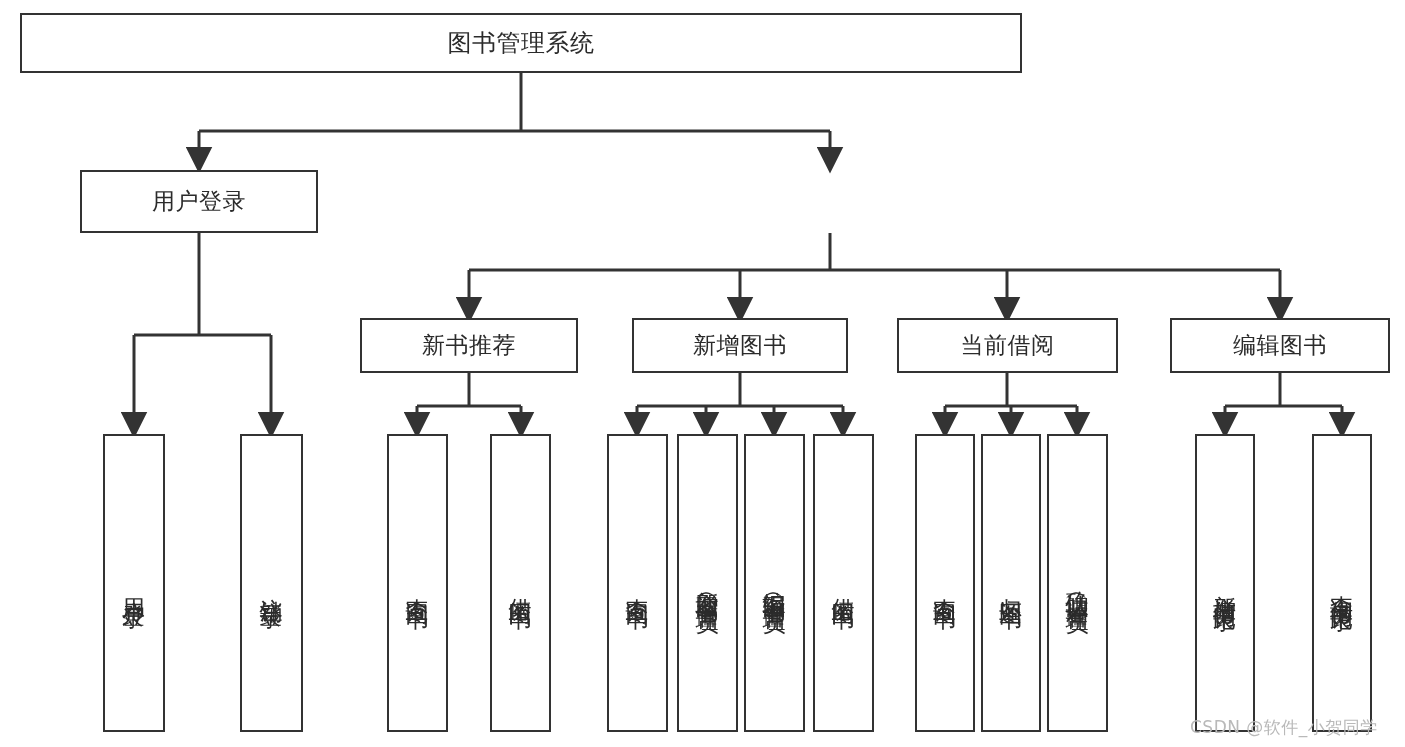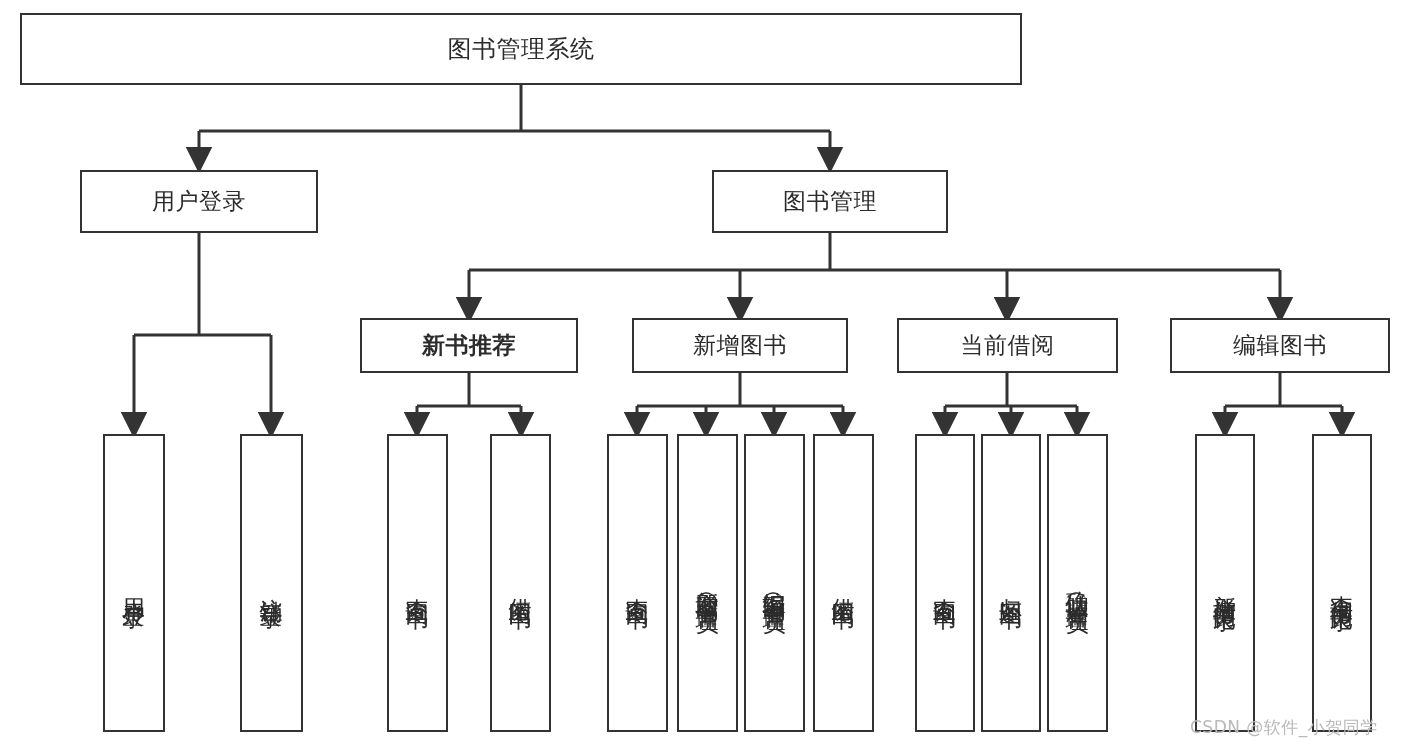--- a/index.html
+++ b/index.html
@@ -121,32 +121,29 @@
       <path d="M 1011 406 L 1011 425" marker-end="url(#arrow)"></path>
       <path d="M 1077 406 L 1077 425" marker-end="url(#arrow)"></path>
 
       <path d="M 1280 373 L 1280 406"></path>
       <path d="M 1225 406 L 1342 406"></path>
       <path d="M 1225 406 L 1225 425" marker-end="url(#arrow)"></path>
       <path d="M 1342 406 L 1342 425" marker-end="url(#arrow)"></path>
     </g>
   </svg>
 
-  <div class="node horiz root" style="left:20px; top:13px; width:1002px; height:72px;">
+  <div class="node horiz root" style="left:20px; top:13px; width:1002px; height:60px;">
     <span class="label">图书管理系统</span>
   </div>
 
   <div class="node horiz" style="left:80px; top:170px; width:238px; height:63px;">
     <span class="label">用户登录</span>
   </div>
-  <div class="node horiz" style="left:712px; top:170px; width:236px; height:63px;">
-    <span class="label">图书管理</span>
-  </div>
-
-  <div class="node horiz" style="left:360px; top:318px; width:218px; height:55px;font-weight:bold;">
+
+  <div class="node horiz" style="left:360px; top:318px; width:218px; height:55px;">
     <span class="label">新书推荐</span>
   </div>
   <div class="node horiz" style="left:632px; top:318px; width:216px; height:55px;">
     <span class="label">新增图书</span>
   </div>
   <div class="node horiz" style="left:897px; top:318px; width:221px; height:55px;">
     <span class="label">当前借阅</span>
   </div>
   <div class="node horiz" style="left:1170px; top:318px; width:220px; height:55px;">
     <span class="label">编辑图书</span>

